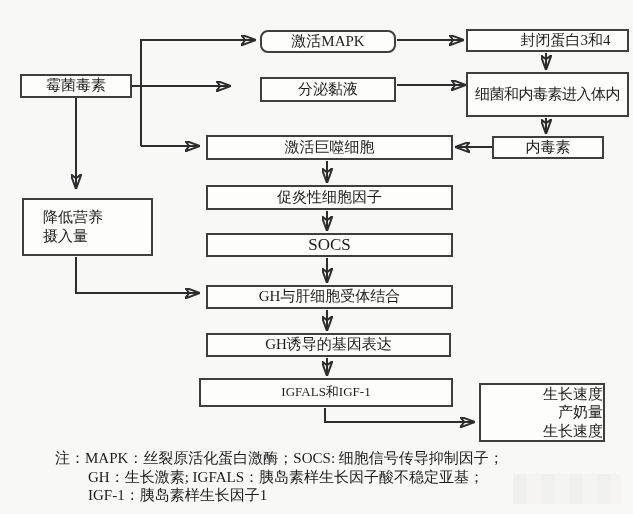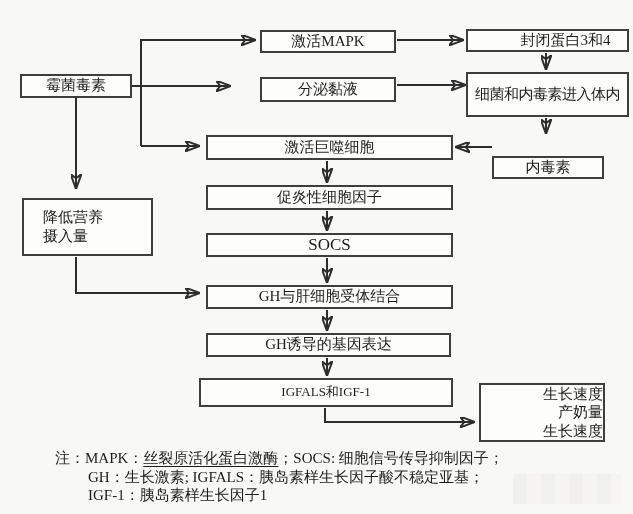--- a/index.html
+++ b/index.html
@@ -28,39 +28,39 @@
     background:#fdfdfc;
     display:flex;align-items:center;justify-content:center;
     font-size:15px;line-height:1.15;
     color:#1c1c1c;
     white-space:nowrap;
   }
   .node.multiline{
     flex-direction:column;align-items:flex-start;justify-content:center;
   }
   #n-mycotoxin   {left:20px; top:74px;  width:112px;height:24px;}
-  #n-mapk        {left:260px;top:30px;  width:136px;height:23px;}
+  #n-mapk        {left:260px;top:30px;  width:136px;height:23px;border-radius:8px;}
   #n-occludin    {left:466px;top:29px;  width:163px;height:23px;padding-left:36px;}
   #n-mucus       {left:260px;top:77px;  width:136px;height:25px;text-align:right;}
   #n-bacteria    {left:466px;top:72px;  width:163px;height:45px;letter-spacing:-0.5px;}
   #n-macrophage  {left:206px;top:135px; width:247px;height:25px;}
-  #n-endotoxin   {left:492px;top:136px; width:112px;height:23px;margin-top:20px;}
+  #n-endotoxin   {left:492px;top:136px; width:112px;height:23px;}
   #n-cytokines   {left:206px;top:185px; width:247px;height:25px;}
   #n-socs        {left:206px;top:233px; width:247px;height:24px;font-size:17px;}
   #n-reduced     {left:22px; top:198px; width:131px;height:58px;padding-left:19px;line-height:19px;}
   #n-ghreceptor  {left:206px;top:285px; width:247px;height:24px;}
   #n-ghgene      {left:206px;top:333px; width:245px;height:24px;}
   #n-igfals      {left:199px;top:378px; width:254px;height:29px;font-size:13px;}
   #n-outcomes    {left:479px;top:383px; width:126px;height:59px;padding-left:16px;line-height:18.5px;align-items:flex-end;}
   .notes{
     position:absolute;left:55px;top:449px;width:560px;
     font-size:15px;line-height:18.6px;color:#1c1c1c;
   }
   .notes .indent{margin-left:33px;}
-  .notes .u{text-decoration:underline;text-underline-offset:3px;}
+  .notes .u{text-underline-offset:3px;}
   .watermark{
     position:absolute;left:513px;top:474px;width:108px;height:30px;
     background:
       repeating-linear-gradient(90deg,#ededeb 0 14px,#f4f3f1 14px 28px);
     opacity:.75;border-radius:2px;
   }
 </style>
 </head>
 <body>
 

